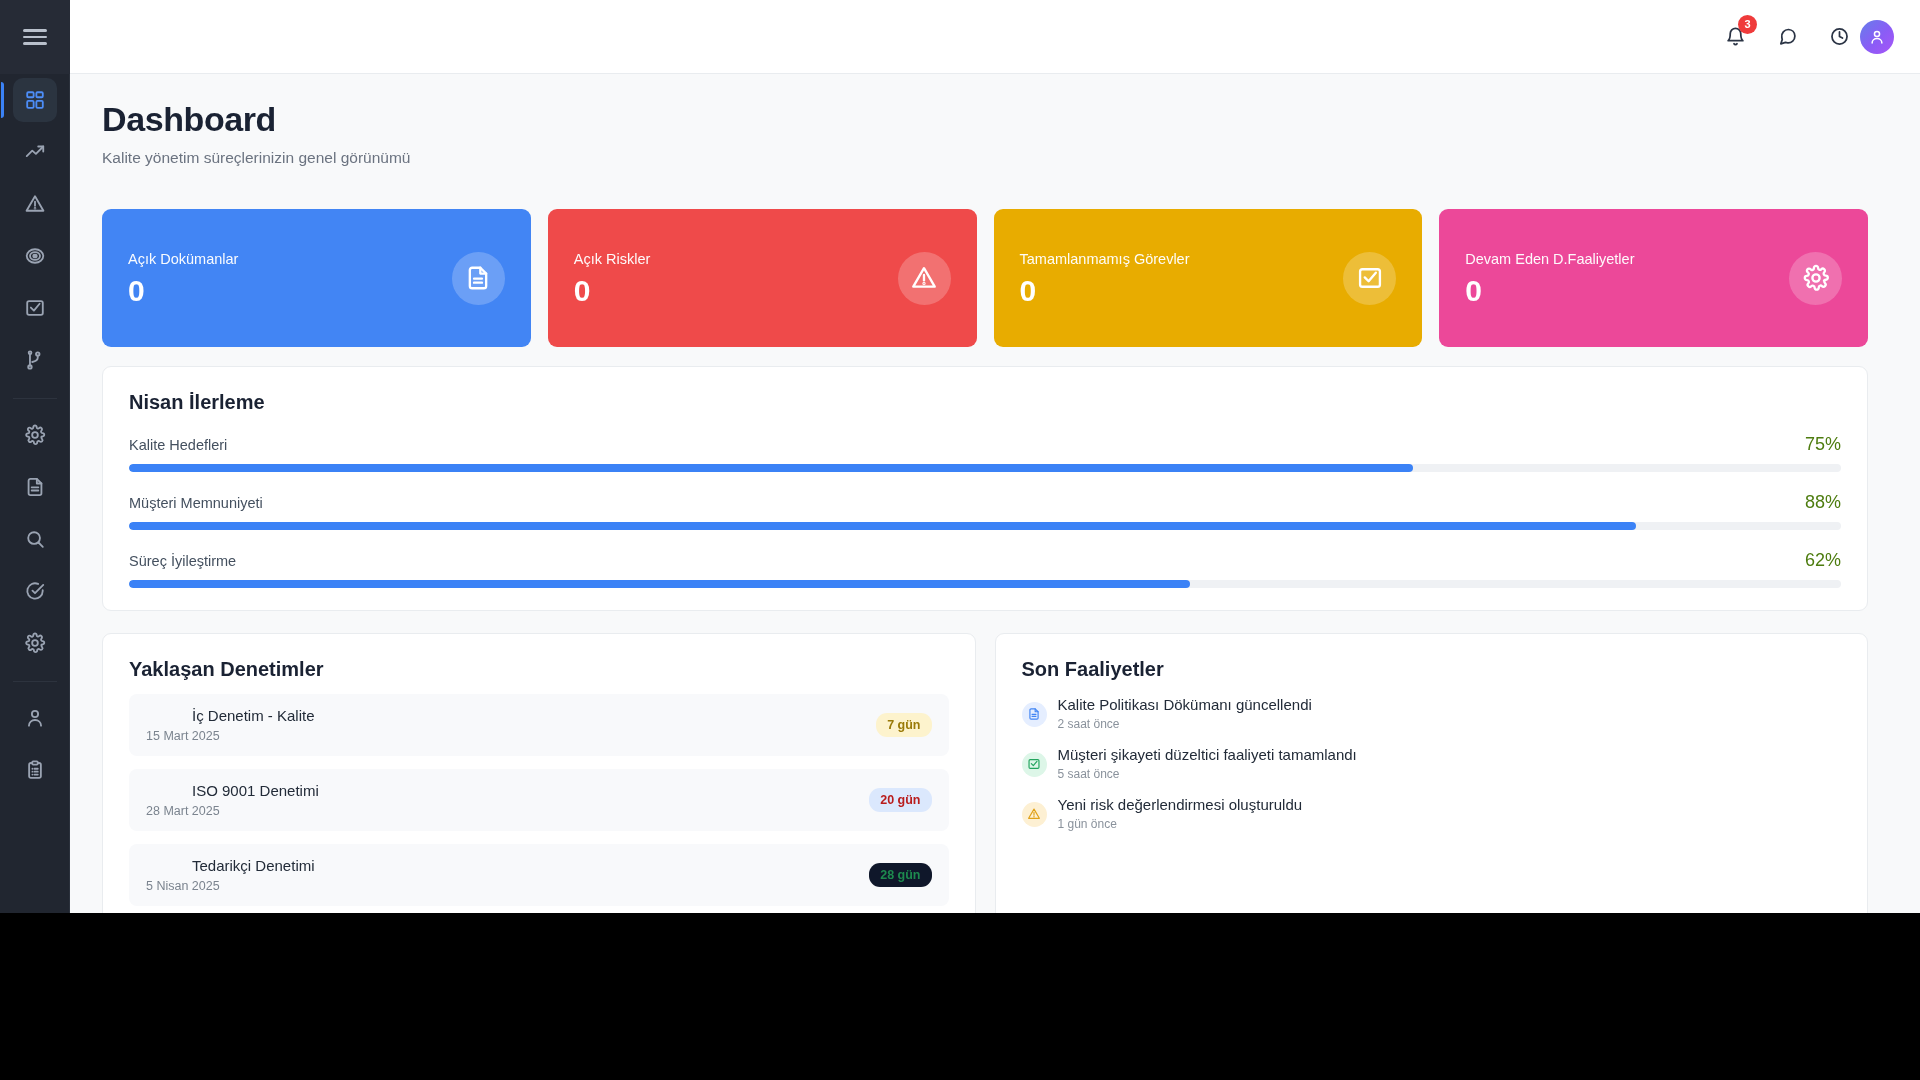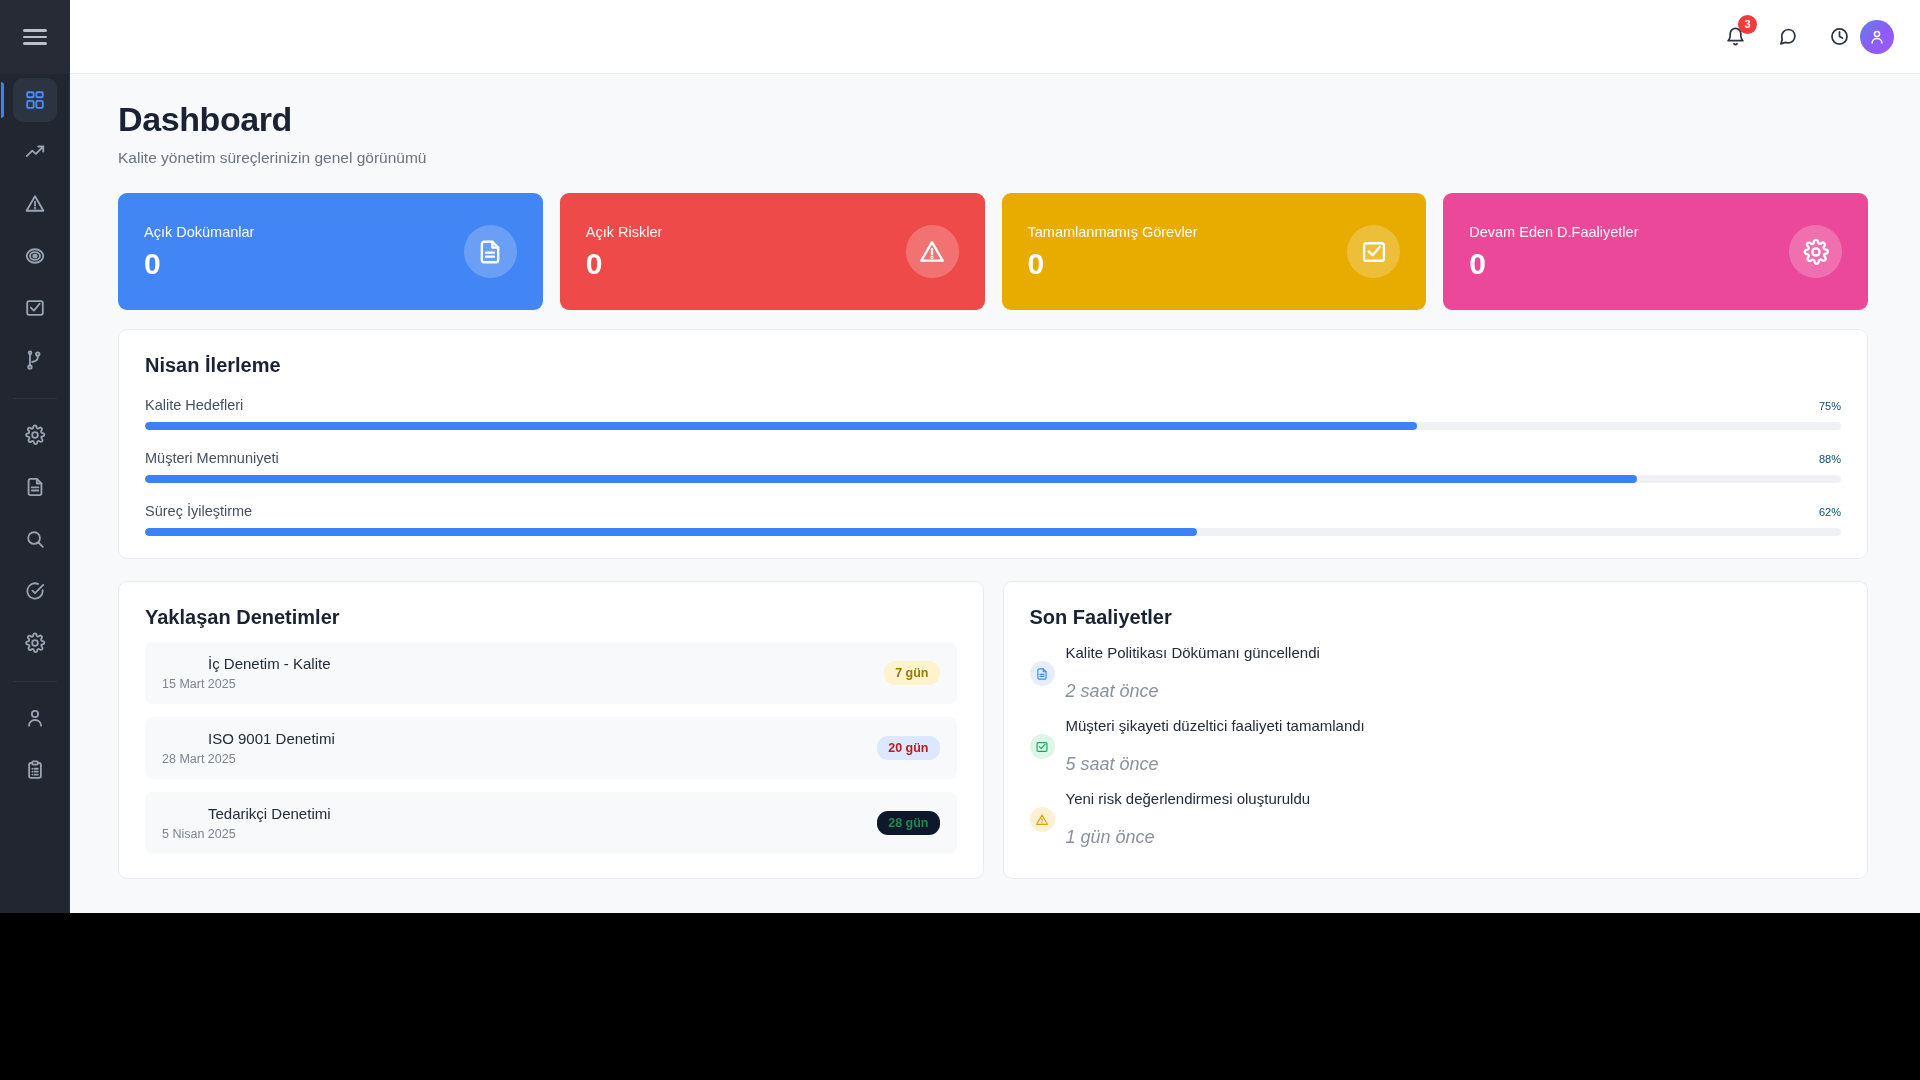--- a/index.html
+++ b/index.html
@@ -81,31 +81,31 @@
   }
   #avatar {
     width: 34px; height: 34px; border-radius: 50%;
     background: linear-gradient(135deg,#667eea 0%,#8b5cf6 55%,#a855f7 100%);
     display: flex; align-items: center; justify-content: center;
     color: #fff; margin-left: 8px; cursor: pointer;
   }
   #avatar svg { width: 18px; height: 18px; }
 
   
-  #content { flex: 1 1 auto; overflow: hidden; padding: 26px 52px 0 48px; }
+  #content { flex: 1 1 auto; overflow: hidden; padding: 26px 52px 0 32px; }
   #page-title { font-size: 34px; font-weight: 700; color: #1a2233; letter-spacing: -0.4px; }
   #page-subtitle { font-size: 15.5px; color: #6b7380; margin-top: 10px; }
 
   
   #stats { display: flex; gap: 17px; margin-top: 26px; }
   .stat-card {
-    flex: 1 1 0; height: 117px; border-radius: 9px;
+    flex: 1 1 0; height: 138px; border-radius: 9px;
     padding: 24px 26px;
     display: flex; align-items: center; justify-content: space-between;
-    color: #fff; cursor: pointer;
+    color: #fff; cursor: pointer; margin-top: 16px;
   }
   .stat-label { font-size: 14.5px; font-weight: 400; opacity: .97; }
   .stat-value { font-size: 30px; font-weight: 700; margin-top: 9px; line-height: 1; }
   .stat-ico {
     width: 53px; height: 53px; border-radius: 50%;
     background: rgba(255,255,255,.22);
     display: flex; align-items: center; justify-content: center;
     flex: 0 0 53px;
   }
   .stat-ico svg { width: 28px; height: 28px; display: block; }
@@ -114,21 +114,21 @@
   .panel {
     background: #fff; border: 1px solid #e9ecef;
     border-radius: 9px; padding: 24px 26px;
   }
   .panel-title { font-size: 20px; font-weight: 700; color: #1a2233; }
 
   #progress-panel { margin-top: 19px; padding-bottom: 22px; }
   .prog-row { margin-top: 20px; }
   .prog-head { display: flex; justify-content: space-between; align-items: baseline; }
   .prog-name { font-size: 14.5px; color: #44505f; }
-  .prog-pct { font-size: 11px; color: #0c4a6e; }
+  .prog-pct { font-size: 18px; color: #4d7c0f; }
   .prog-track {
     margin-top: 9px; height: 8px; border-radius: 5px;
     background: #eff1f4; overflow: hidden;
   }
   .prog-fill { height: 100%; border-radius: 5px; background: #3b82f6; }
 
   
   #bottom { display: flex; gap: 19px; margin-top: 22px; }
   #audits-panel, #activity-panel { flex: 1 1 0; min-height: 281px; }
 
@@ -145,21 +145,21 @@
     border-radius: 11px; white-space: nowrap;
   }
 
   .act-row { display: flex; gap: 11px; margin-top: 15px; align-items: center; }
   .act-ico {
     width: 25px; height: 25px; border-radius: 50%; flex: 0 0 25px;
     display: flex; align-items: center; justify-content: center; margin-top: 1px;
   }
   .act-ico svg { width: 14px; height: 14px; display: block; }
   .act-text { font-size: 15px; color: #222b38; }
-  .act-time { font-size: 18px; color: #8a929c; margin-top: 20px; font-style: italic; }
+  .act-time { font-size: 12px; color: #8a929c; margin-top: 4px; }
 </style>
 </head>
 <body>
 
 <div id="viewport">
 
   <nav id="sidebar">
     <div id="sidebar-toggle">
       <span class="burger">
         <span></span>

